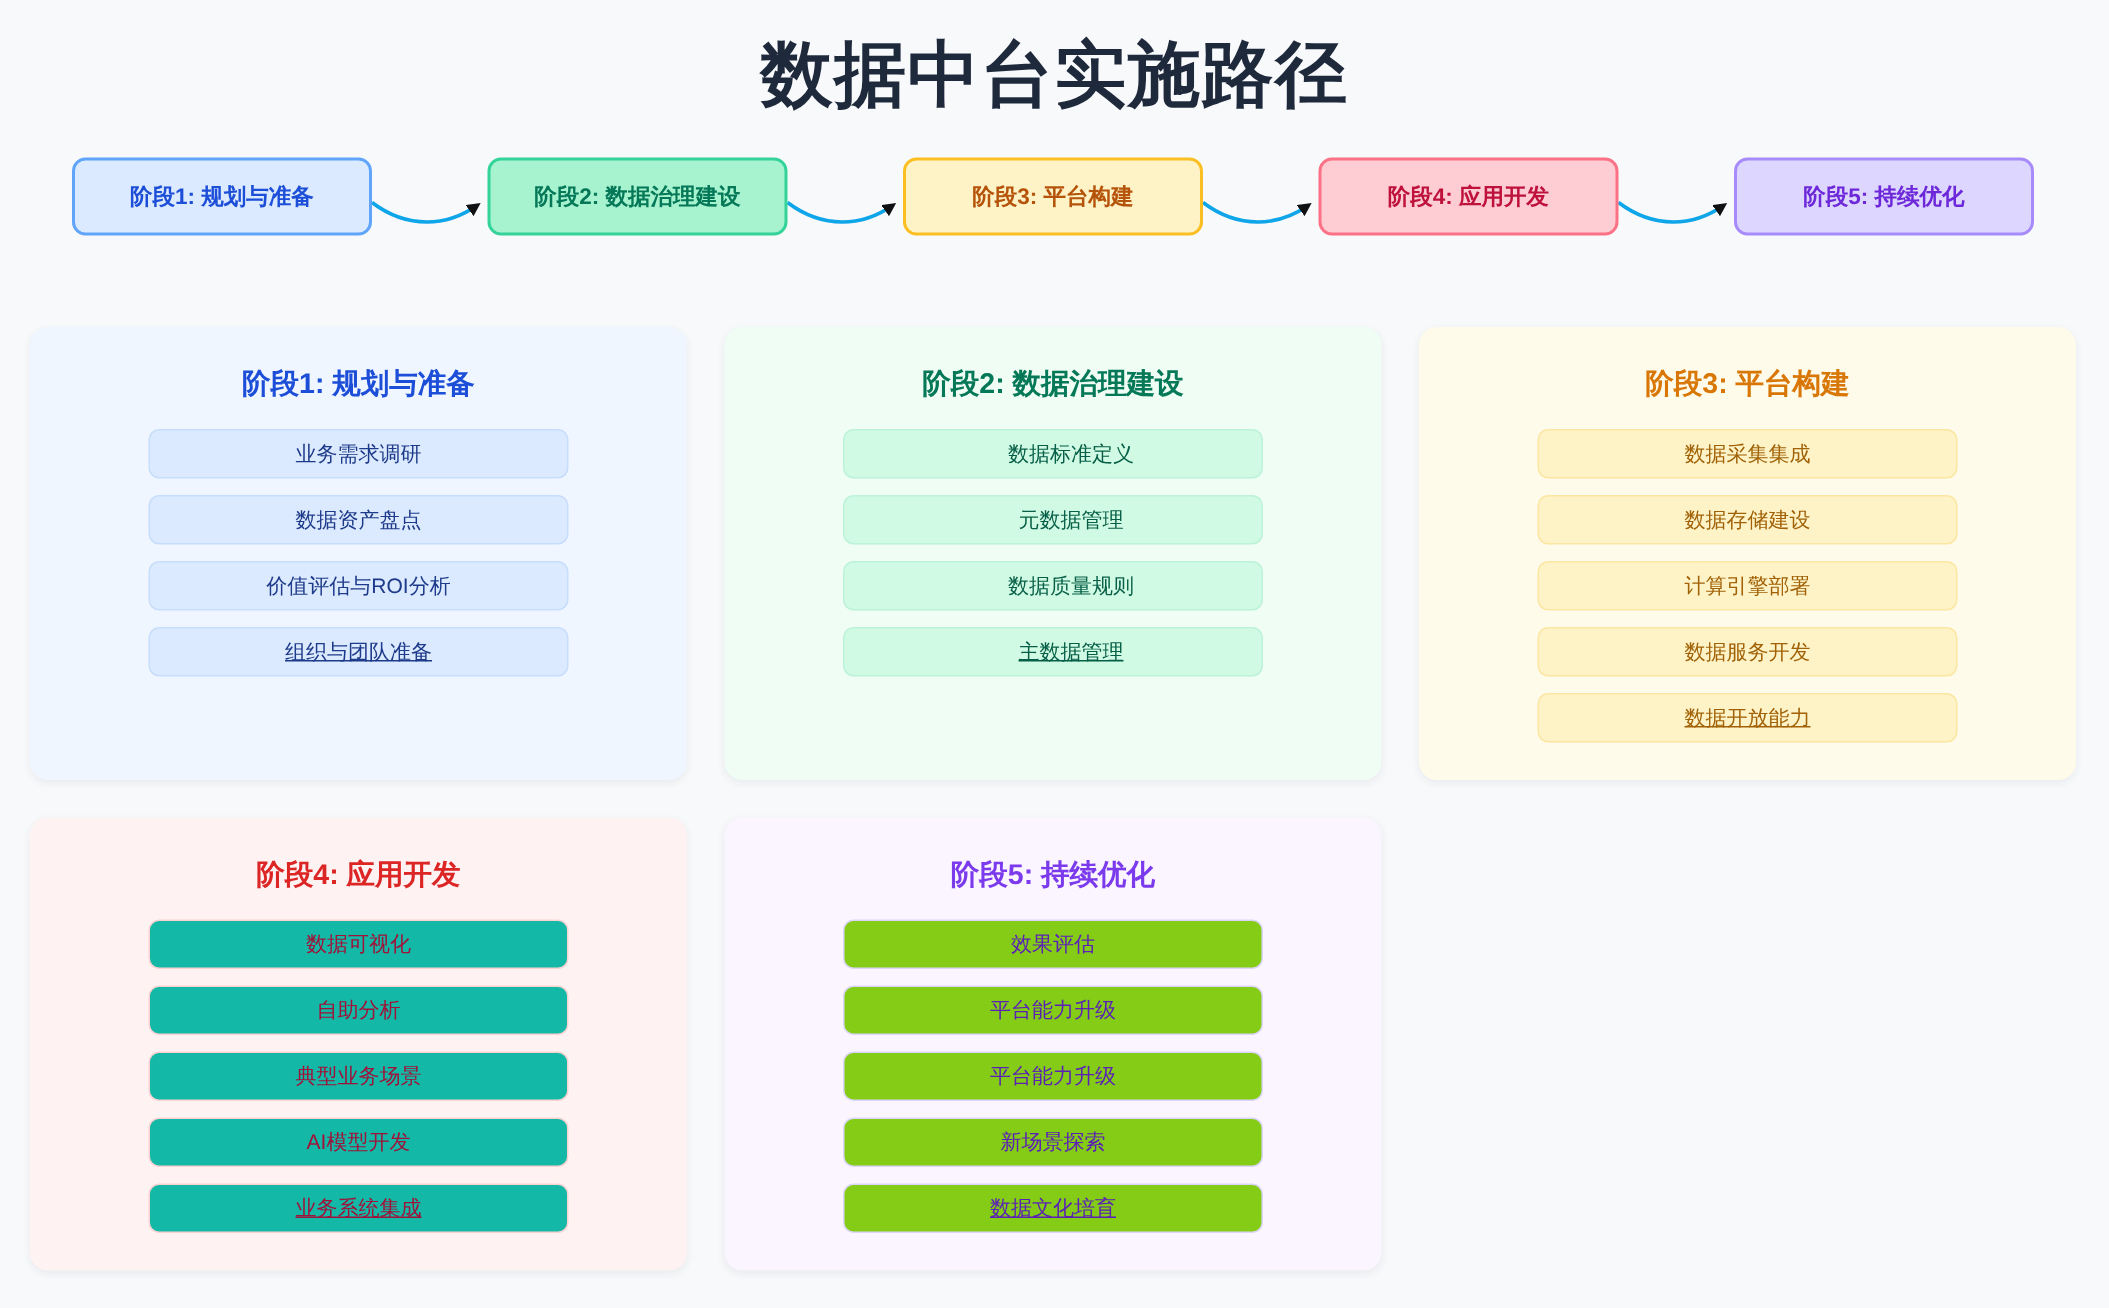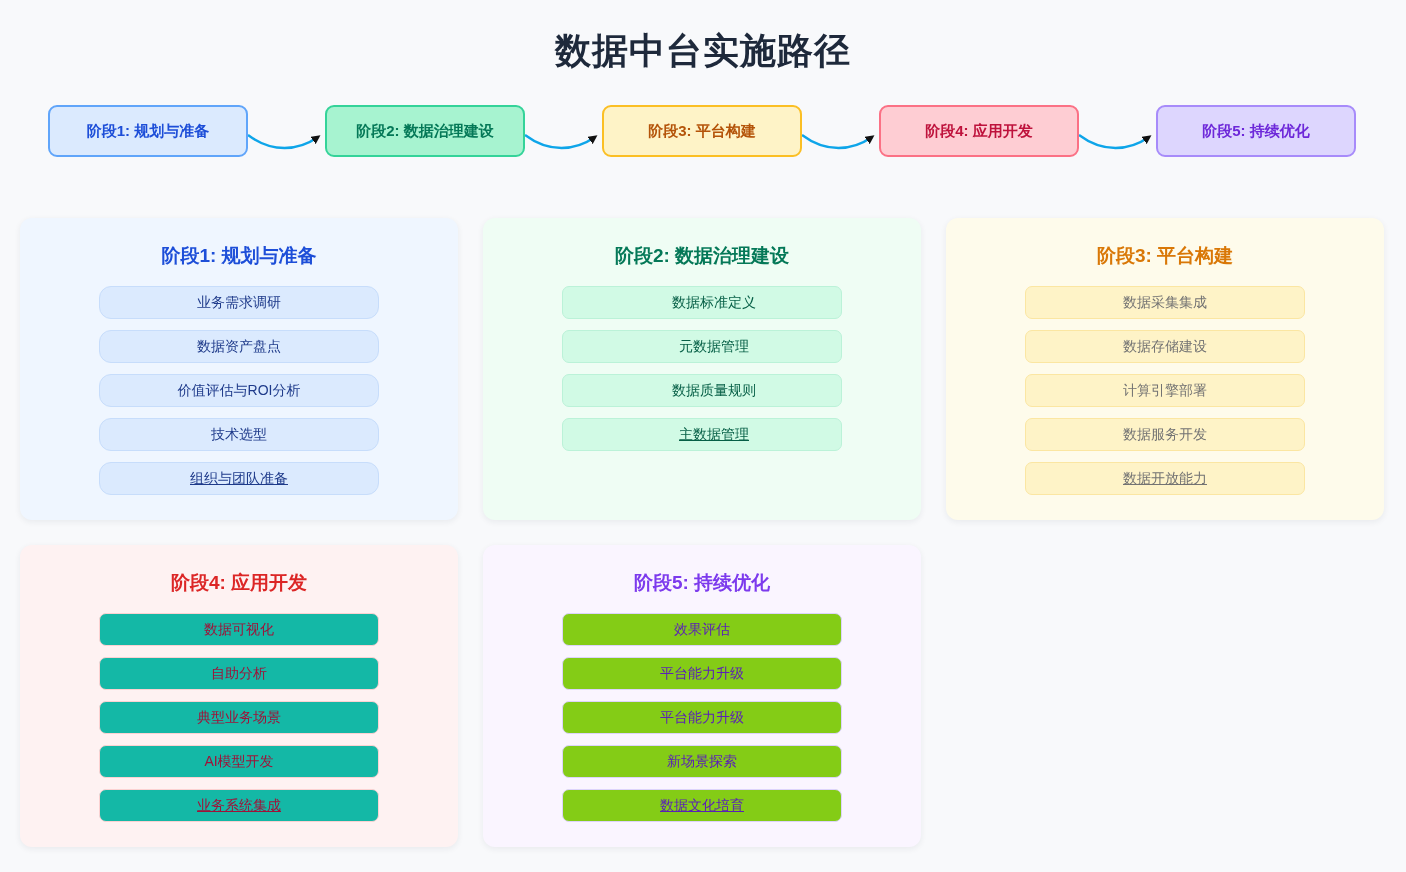--- a/index.html
+++ b/index.html
@@ -11,21 +11,21 @@
     height: 872px;
     background: #f8f9fb;
     font-family: "Liberation Sans", "DejaVu Sans", sans-serif;
     overflow: hidden;
     position: relative;
   }
 
   
   .page-title {
     text-align: center;
-    font-size: 36px;
+    font-size: 48px;
     font-weight: bold;
     color: #1e293b;
     letter-spacing: 1px;
     margin: 0;
     padding-top: 27px;
     height: 48px;
     line-height: 48px;
   }
 
   
@@ -103,29 +103,29 @@
     align-items: center;
     justify-content: center;
     font-size: 14px;
     margin-bottom: 11px;
   }
   .item:last-child { margin-bottom: 0; text-decoration: underline; }
 
   
   .c-blue   { background: #eff6ff; }
   .c-blue   .card-title { color: #1d4ed8; }
-  .c-blue   .item { background: #dbeafe; border-color: #c7ddfb; color: #1e3a8a; border-radius: 12px; }
+  .c-blue   .item { background: #dbeafe; border-color: #c7ddfb; color: #1e3a8a; }
 
   .c-green  { background: #effdf4; }
   .c-green  .card-title { color: #047857; }
   .c-green  .item { background: #d1fae5; border-color: #bbf2d8; color: #065f46; padding-left: 24px; }
 
   .c-amber  { background: #fefbeb; }
   .c-amber  .card-title { color: #d97706; }
-  .c-amber  .item { background: #fef3c7; border-color: #fbe6a2; color: #737373; }
+  .c-amber  .item { background: #fef3c7; border-color: #fbe6a2; color: #a16207; }
 
   .c-rose   { background: #fef2f2; }
   .c-rose   .card-title { color: #dc2626; }
   .c-rose   .item { background: #14b8a6; border-color: #fbd2d2; color: #9f1239; }
 
   .c-violet { background: #faf5ff; }
   .c-violet .card-title { color: #7c3aed; }
   .c-violet .item { background: #84cc16; border-color: #ddd4fb; color: #5b21b6; }
 </style>
 </head>
@@ -164,21 +164,20 @@
   </div>
 </div>
 
 <div class="cards">
 
   <div class="card c-blue">
     <div class="card-title">阶段1: 规划与准备</div>
     <div class="item">业务需求调研</div>
     <div class="item">数据资产盘点</div>
     <div class="item">价值评估与ROI分析</div>
-    <div class="item">技术选型</div>
     <div class="item">组织与团队准备</div>
   </div>
 
   <div class="card c-green">
     <div class="card-title">阶段2: 数据治理建设</div>
     <div class="item">数据标准定义</div>
     <div class="item">元数据管理</div>
     <div class="item">数据质量规则</div>
     <div class="item">主数据管理</div>
   </div>

